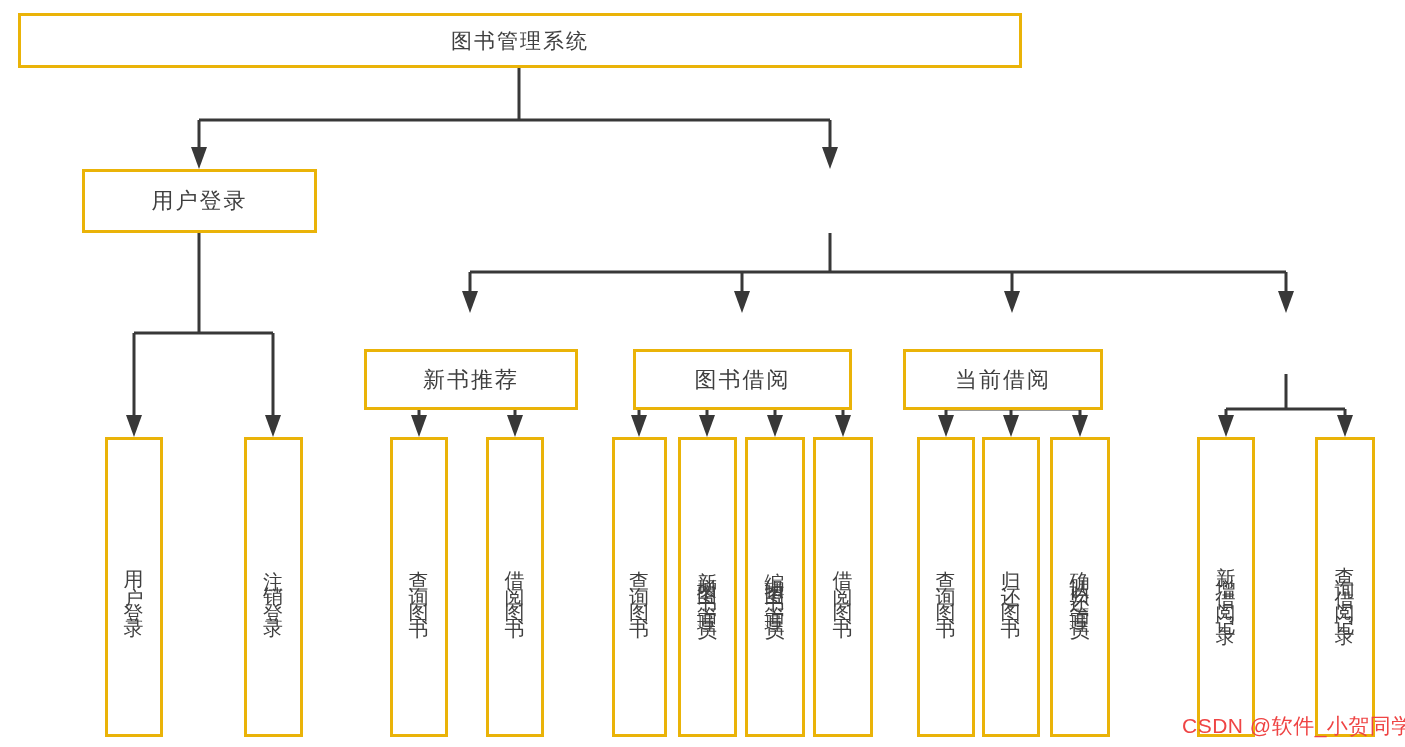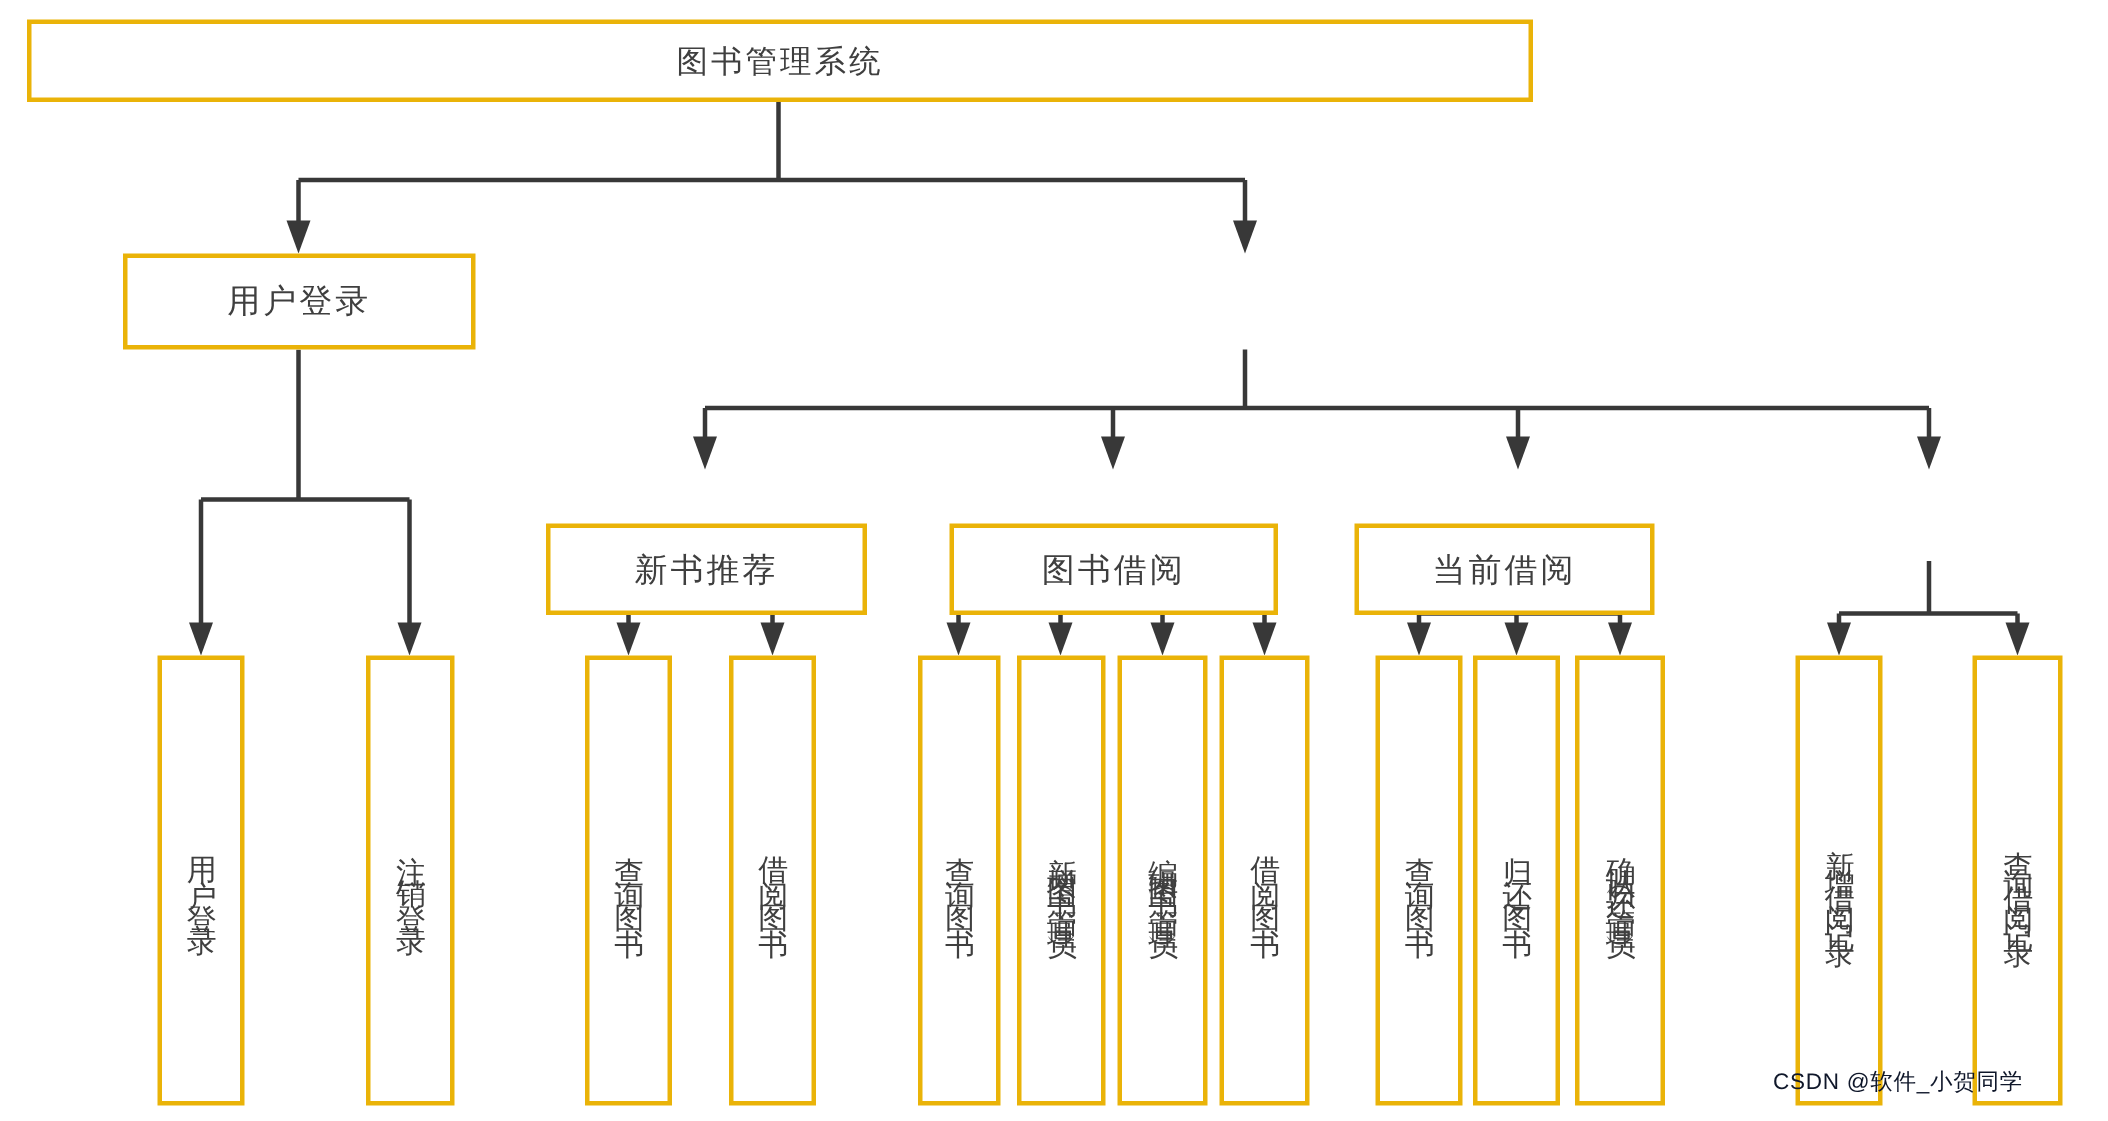--- a/index.html
+++ b/index.html
@@ -62,23 +62,23 @@
   #lf-d1 { left: 917px;  width: 58px; }
   #lf-d2 { left: 982px;  width: 58px; }
   #lf-d3 { left: 1050px; width: 60px; }
   #lf-e1 { left: 1197px; width: 58px; }
   #lf-e2 { left: 1315px; width: 60px; }
   #watermark {
     position: absolute;
     left: 1182px;
     top: 712px;
     width: 222px;
-    font-size: 15px;
+    font-size: 21px;
     letter-spacing: 0.5px;
-    color: #0f172a;
+    color: #ef4444;
     white-space: nowrap;
     z-index: 5;
   }
 </style>
 </head>
 <body>
 
 <div id="canvas">
 
   <svg id="connectors" viewBox="0 0 1405 747" xmlns="http://www.w3.org/2000/svg">

